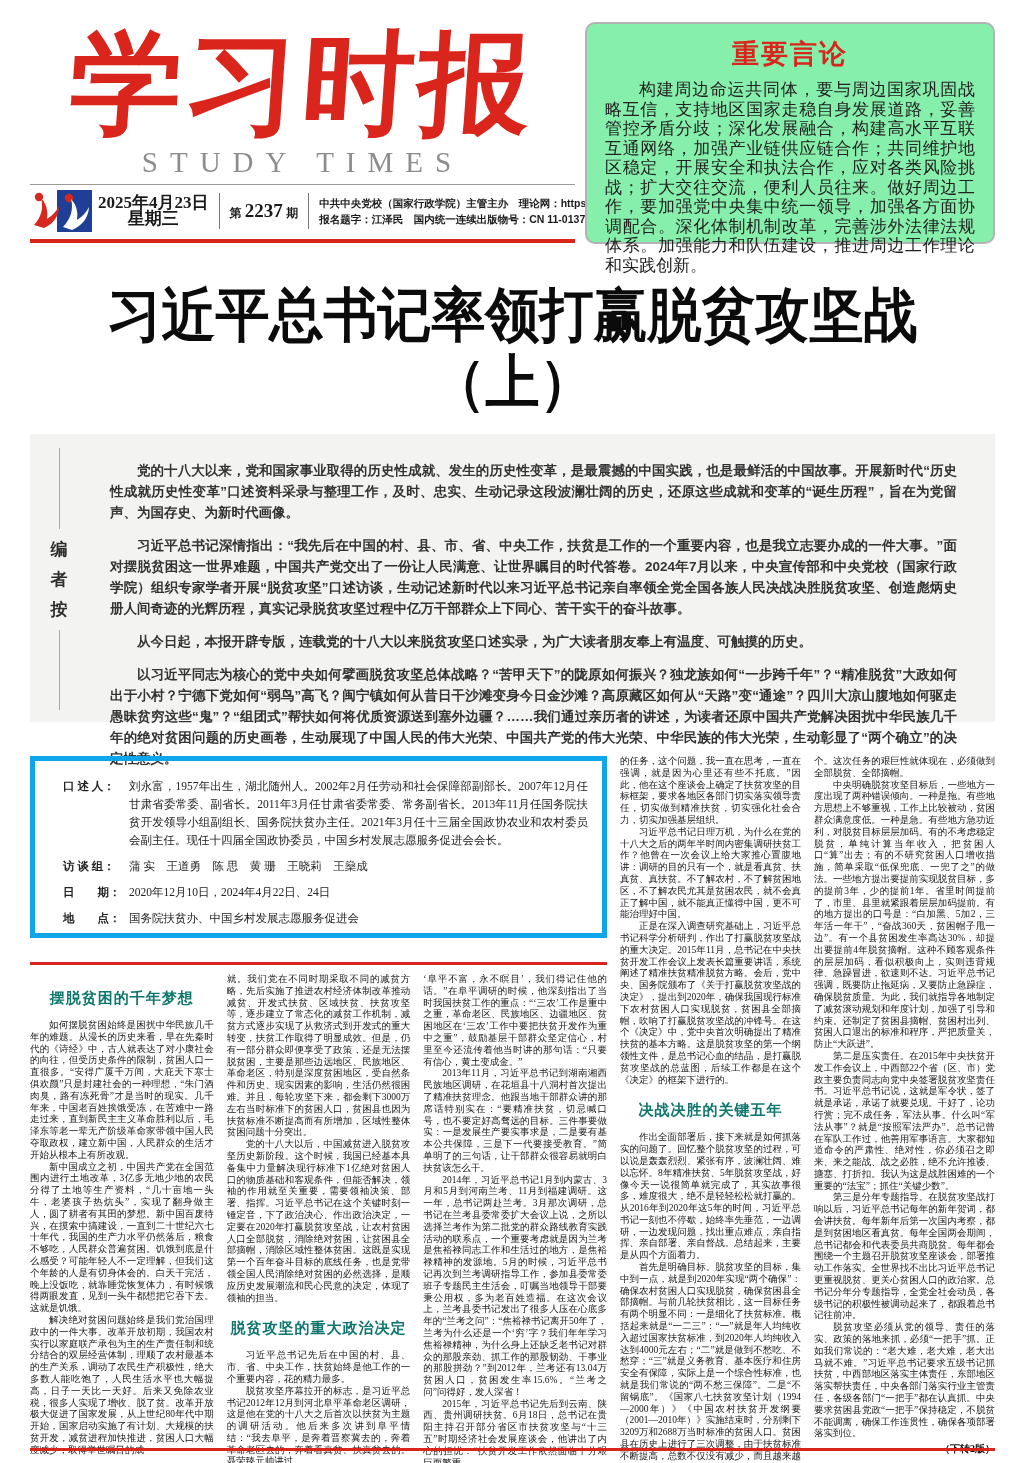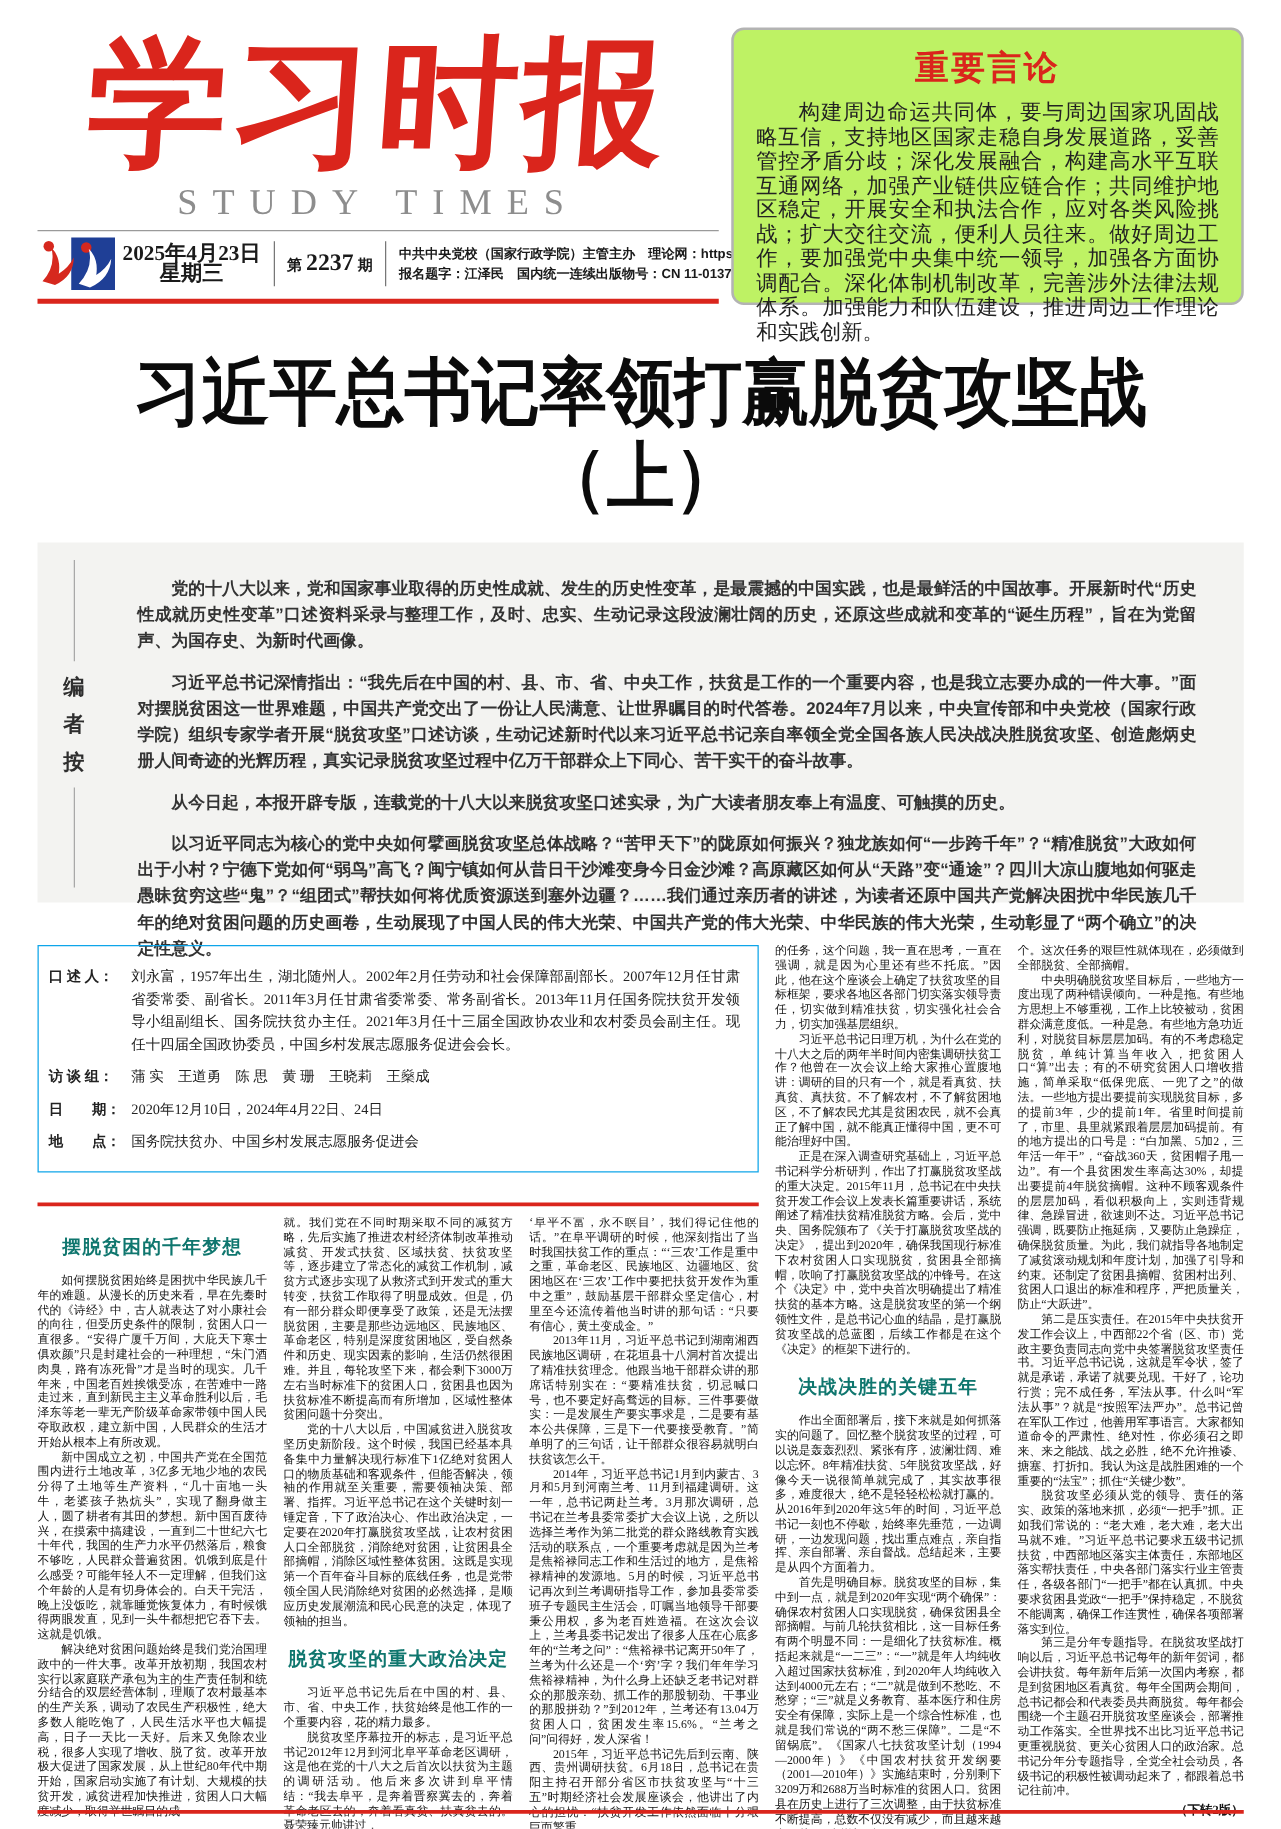--- a/index.html
+++ b/index.html
@@ -24,21 +24,21 @@
   .vdiv{ width:1px; background:#777; height:36px; flex:none; }
   .issue{ padding:0 10px; white-space:nowrap; font-weight:bold;
     font-family:"Liberation Sans",sans-serif; font-size:12px; }
   .issue .num{ font-size:19px; font-family:"Liberation Serif",serif; }
   .publisher{ font-size:10.5px; font-weight:bold; line-height:16px; padding-left:10px;
     font-family:"Liberation Sans",sans-serif; white-space:nowrap; }
   .red-rule{ height:4px; background:var(--red); margin-top:4px; }
 
   
   .remarks-box{ flex:1; border:2px solid #b3b3b3; border-radius:10px; height:222px;
-    box-sizing:border-box; padding:10px 18px 8px 18px; background:#bef264; }
+    box-sizing:border-box; padding:10px 18px 8px 18px; background:#86efac; }
   .remarks-title{ color:var(--red); font-weight:bold; font-size:27px; text-align:center;
     font-family:"Liberation Sans",sans-serif; margin:2px 0 8px 0; letter-spacing:2px; }
   .remarks-body{ font-size:17px; line-height:19.5px; text-align:justify; text-indent:2em;
     color:#222; }
 
   
   .headline{ margin:42px 0 24px 0; text-align:center; font-weight:bold; color:#0b0b0b;
     font-family:"Liberation Sans","DejaVu Sans",sans-serif; font-size:54px; line-height:62px;
     letter-spacing:0px; transform:scale(1,1.08); }
 
@@ -49,22 +49,22 @@
   .gutter-line{ width:1px; background:#a8a8a8; flex:1; }
   .gutter-chars{ display:flex; flex-direction:column; gap:7px; padding:9px 0;
     font-family:"Liberation Sans",sans-serif; font-weight:bold; font-size:17px; color:#2e2e2e; }
   .editor-text{ flex:1; padding:0 26px 0 16px; font-family:"Liberation Sans","DejaVu Sans",sans-serif;
     font-weight:bold; font-size:13.5px; line-height:21px; text-align:justify; color:#333; }
   .editor-text p{ margin:12px; text-indent:2em; }
 
   
   .main-area{ display:flex; gap:13px; margin-top:34px; }
   .main-left{ width:577px; flex:none; }
-  .info-box{ border:1px solid #0ea5e9; height:182px; box-sizing:border-box;
-    padding:16px 14px 8px 8px; }
+  .info-box{ border:5px solid #0ea5e9; height:182px; box-sizing:border-box;
+    padding:16px 14px 8px 28px; }
   .info-row{ display:flex; font-size:11.5px; line-height:18px; margin-bottom:8px; color:#222; }
   .info-label{ font-weight:bold; white-space:pre; flex:none; width:66px; }
   .info-value{ flex:1; text-align:justify; }
   .sep-red{ height:3px; background:var(--red); margin:24px 0 9px 0; }
 
   .cols{ display:flex; gap:13px; overflow:hidden; }
   .cols-left{ height:498px; }
   .cols-right{ height:717px; }
   .main-right{ flex:1; }
   .col{ flex:1; min-width:0; font-size:9.5px; line-height:11.8px; text-align:justify;
@@ -193,22 +193,22 @@
             <p>习近平总书记日理万机，为什么在党的十八大之后的两年半时间内密集调研扶贫工作？他曾在一次会议上给大家推心置腹地讲：调研的目的只有一个，就是看真贫、扶真贫、真扶贫。不了解农村，不了解贫困地区，不了解农民尤其是贫困农民，就不会真正了解中国，就不能真正懂得中国，更不可能治理好中国。</p>
             <p>正是在深入调查研究基础上，习近平总书记科学分析研判，作出了打赢脱贫攻坚战的重大决定。2015年11月，总书记在中央扶贫开发工作会议上发表长篇重要讲话，系统阐述了精准扶贫精准脱贫方略。会后，党中央、国务院颁布了《关于打赢脱贫攻坚战的决定》，提出到2020年，确保我国现行标准下农村贫困人口实现脱贫，贫困县全部摘帽，吹响了打赢脱贫攻坚战的冲锋号。在这个《决定》中，党中央首次明确提出了精准扶贫的基本方略。这是脱贫攻坚的第一个纲领性文件，是总书记心血的结晶，是打赢脱贫攻坚战的总蓝图，后续工作都是在这个《决定》的框架下进行的。</p>
             <h3>决战决胜的关键五年</h3>
             <p>作出全面部署后，接下来就是如何抓落实的问题了。回忆整个脱贫攻坚的过程，可以说是轰轰烈烈、紧张有序，波澜壮阔、难以忘怀。8年精准扶贫、5年脱贫攻坚战，好像今天一说很简单就完成了，其实故事很多，难度很大，绝不是轻轻松松就打赢的。从2016年到2020年这5年的时间，习近平总书记一刻也不停歇，始终率先垂范，一边调研，一边发现问题，找出重点难点，亲自指挥、亲自部署、亲自督战。总结起来，主要是从四个方面着力。</p>
             <p>首先是明确目标。脱贫攻坚的目标，集中到一点，就是到2020年实现“两个确保”：确保农村贫困人口实现脱贫，确保贫困县全部摘帽。与前几轮扶贫相比，这一目标任务有两个明显不同：一是细化了扶贫标准。概括起来就是“一二三”：“一”就是年人均纯收入超过国家扶贫标准，到2020年人均纯收入达到4000元左右；“二”就是做到不愁吃、不愁穿；“三”就是义务教育、基本医疗和住房安全有保障，实际上是一个综合性标准，也就是我们常说的“两不愁三保障”。二是“不留锅底”。《国家八七扶贫攻坚计划（1994—2000年）》《中国农村扶贫开发纲要（2001—2010年）》实施结束时，分别剩下3209万和2688万当时标准的贫困人口。贫困县在历史上进行了三次调整，由于扶贫标准不断提高，总数不仅没有减少，而且越来越多，从331个增加到832</p>
           </div>
           <div class="col">
             <p class="noindent">个。这次任务的艰巨性就体现在，必须做到全部脱贫、全部摘帽。</p>
             <p>中央明确脱贫攻坚目标后，一些地方一度出现了两种错误倾向。一种是拖。有些地方思想上不够重视，工作上比较被动，贫困群众满意度低。一种是急。有些地方急功近利，对脱贫目标层层加码。有的不考虑稳定脱贫，单纯计算当年收入，把贫困人口“算”出去；有的不研究贫困人口增收措施，简单采取“低保兜底、一兜了之”的做法。一些地方提出要提前实现脱贫目标，多的提前3年，少的提前1年。省里时间提前了，市里、县里就紧跟着层层加码提前。有的地方提出的口号是：“白加黑、5加2，三年活一年干”，“奋战360天，贫困帽子甩一边”。有一个县贫困发生率高达30%，却提出要提前4年脱贫摘帽。这种不顾客观条件的层层加码，看似积极向上，实则违背规律、急躁冒进，欲速则不达。习近平总书记强调，既要防止拖延病，又要防止急躁症，确保脱贫质量。为此，我们就指导各地制定了减贫滚动规划和年度计划，加强了引导和约束。还制定了贫困县摘帽、贫困村出列、贫困人口退出的标准和程序，严把质量关，防止“大跃进”。</p>
             <p>第二是压实责任。在2015年中央扶贫开发工作会议上，中西部22个省（区、市）党政主要负责同志向党中央签署脱贫攻坚责任书。习近平总书记说，这就是军令状，签了就是承诺，承诺了就要兑现。干好了，论功行赏；完不成任务，军法从事。什么叫“军法从事”？就是“按照军法严办”。总书记曾在军队工作过，他善用军事语言。大家都知道命令的严肃性、绝对性，你必须召之即来、来之能战、战之必胜，绝不允许推诿、搪塞、打折扣。我认为这是战胜困难的一个重要的“法宝”；抓住“关键少数”。</p>
+            <p>第三是分年专题指导。在脱贫攻坚战打响以后，习近平总书记每年的新年贺词，都会讲扶贫。每年新年后第一次国内考察，都是到贫困地区看真贫。每年全国两会期间，总书记都会和代表委员共商脱贫。每年都会围绕一个主题召开脱贫攻坚座谈会，部署推动工作落实。全世界找不出比习近平总书记更重视脱贫、更关心贫困人口的政治家。总书记分年分专题指导，全党全社会动员，各级书记的积极性被调动起来了，都跟着总书记往前冲。</p>
             <p>脱贫攻坚必须从党的领导、责任的落实、政策的落地来抓，必须“一把手”抓。正如我们常说的：“老大难，老大难，老大出马就不难。”习近平总书记要求五级书记抓扶贫，中西部地区落实主体责任，东部地区落实帮扶责任，中央各部门落实行业主管责任，各级各部门“一把手”都在认真抓。中央要求贫困县党政“一把手”保持稳定，不脱贫不能调离，确保工作连贯性，确保各项部署落实到位。</p>
-            <p>第三是分年专题指导。在脱贫攻坚战打响以后，习近平总书记每年的新年贺词，都会讲扶贫。每年新年后第一次国内考察，都是到贫困地区看真贫。每年全国两会期间，总书记都会和代表委员共商脱贫。每年都会围绕一个主题召开脱贫攻坚座谈会，部署推动工作落实。全世界找不出比习近平总书记更重视脱贫、更关心贫困人口的政治家。总书记分年分专题指导，全党全社会动员，各级书记的积极性被调动起来了，都跟着总书记往前冲。</p>
             <p class="cont">（下转2版）</p>
           </div>
         </div>
     </div>
   </div>
 
   <div class="bottom-red"></div>
 </div>
 
 </body></html>

